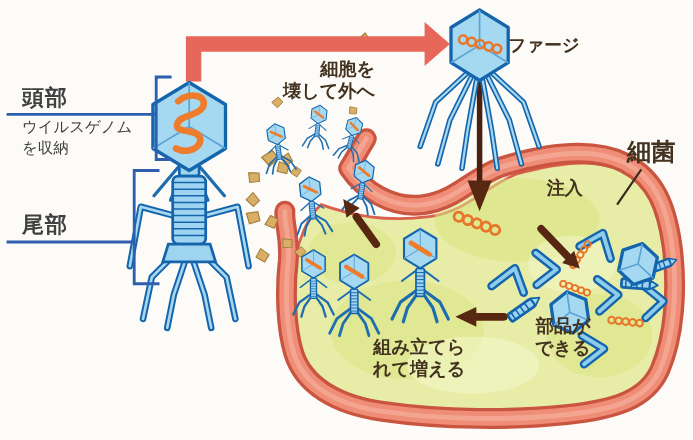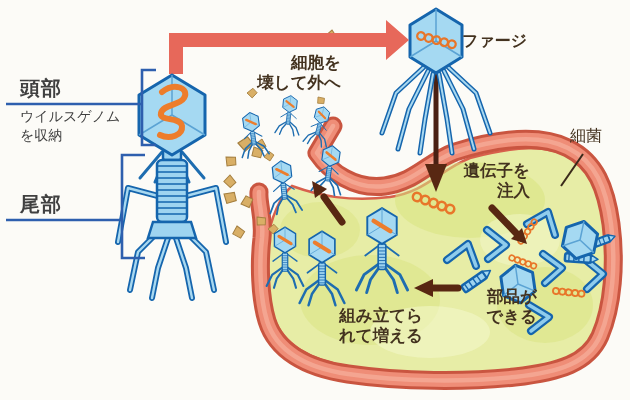--- a/index.html
+++ b/index.html
@@ -7,21 +7,21 @@
          font-family:"DejaVu Sans","Liberation Sans",sans-serif;}
   #art{position:absolute;left:0;top:0;}
   .lbl{position:absolute;color:#43321f;line-height:1.22;white-space:pre;}
   .lbl.center{text-align:right;white-space:normal;}
   .black{color:#404040;}
   .b20{font-size:20px;font-weight:bold;letter-spacing:1px;}
   .s14{font-size:14px;}
   .s15{font-size:15px;}
   .d16{font-size:16.5px;font-weight:bold;}
   .d17{font-size:16px;font-weight:bold;}
-  .d19{font-size:16px;font-weight:normal;}
+  .d19{font-size:22px;font-weight:bold;}
   
   .ph{fill:#a5d9f2;stroke:#1565ad;stroke-width:3;stroke-linejoin:round;}
   .pf{stroke:#5ba3d4;stroke-width:1.5;fill:none;}
   .pt{fill:#9ed4f0;stroke:#1565ad;stroke-width:2.5;}
   .ps{stroke:#1565ad;stroke-width:1.4;fill:none;}
   .pl{stroke:#1e6db0;stroke-width:4.5;fill:none;stroke-linecap:round;stroke-linejoin:round;}
   .plw{stroke:#1e6db0;stroke-width:3;fill:none;stroke-linecap:round;}
   .pg{stroke:#ed7d2c;stroke-width:7;fill:none;stroke-linecap:round;}
   .lego{stroke:#1565ad;stroke-width:6;fill:none;stroke-linecap:round;stroke-linejoin:round;}
   .legi{stroke:#a8d8f0;stroke-width:2.4;fill:none;stroke-linecap:round;stroke-linejoin:round;}
@@ -247,21 +247,20 @@
 
 <div class="lbl d17" style="left:462px;top:31px">ファージ</div>
 <div class="lbl d19" style="left:570px;top:126px">細菌</div>
 
 <div class="lbl center d16" style="left:241px;top:53px;width:100px">
       <div>細胞を</div>
       <div>壊して外へ</div>
     </div>
 
 <div class="lbl center d16" style="left:430px;top:161px;width:100px">
-      <div>遺伝子を</div>
       <div>注入</div>
     </div>
 
 <div class="lbl center d16" style="left:437px;top:287px;width:100px">
       <div>部品が</div>
       <div>できる</div>
     </div>
 
 <div class="lbl center d16" style="left:327px;top:306px;width:96px">
       <div>組み立てら</div>

